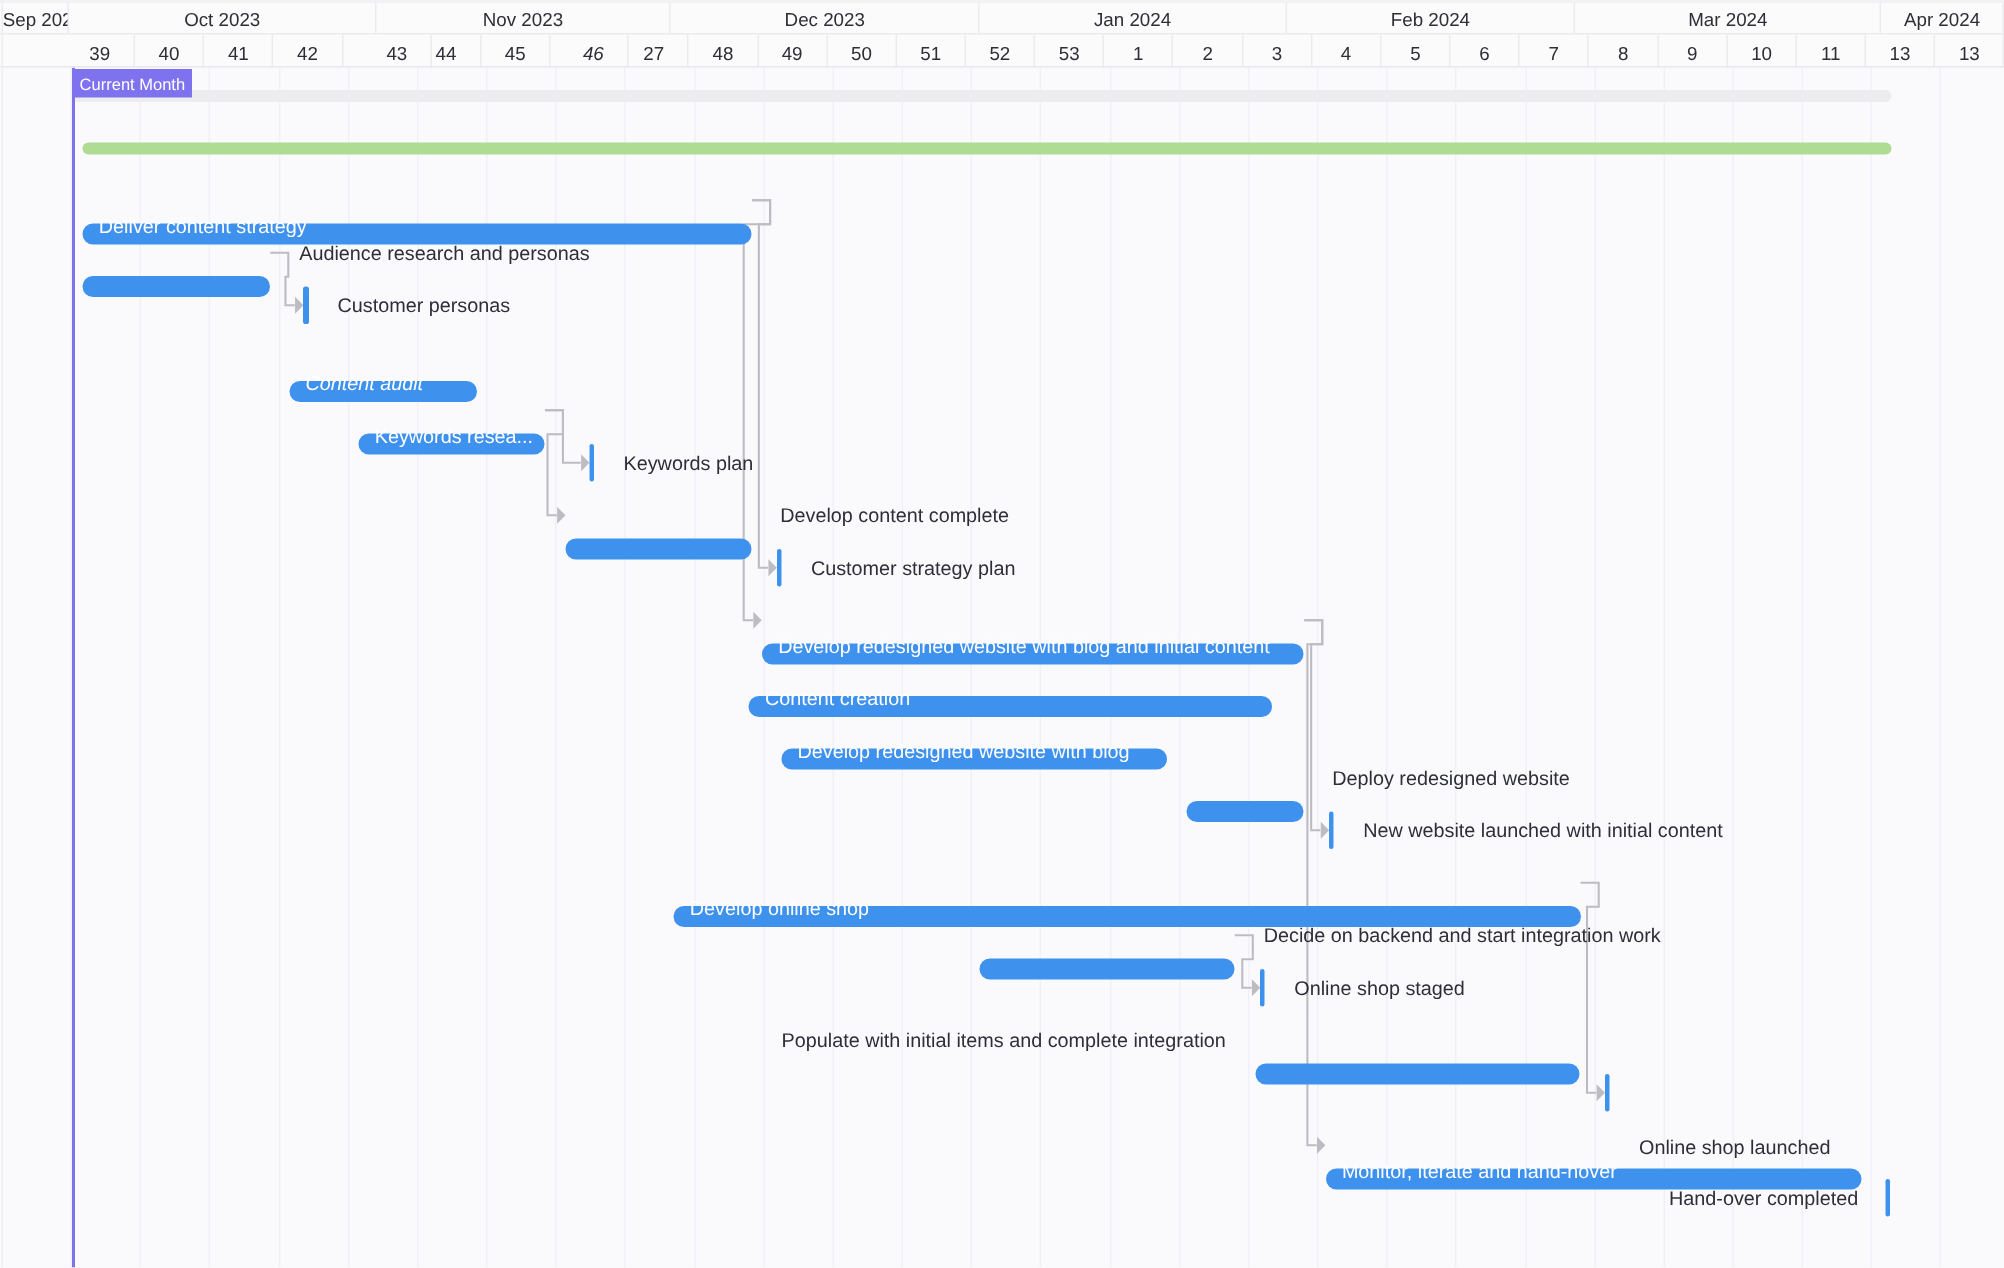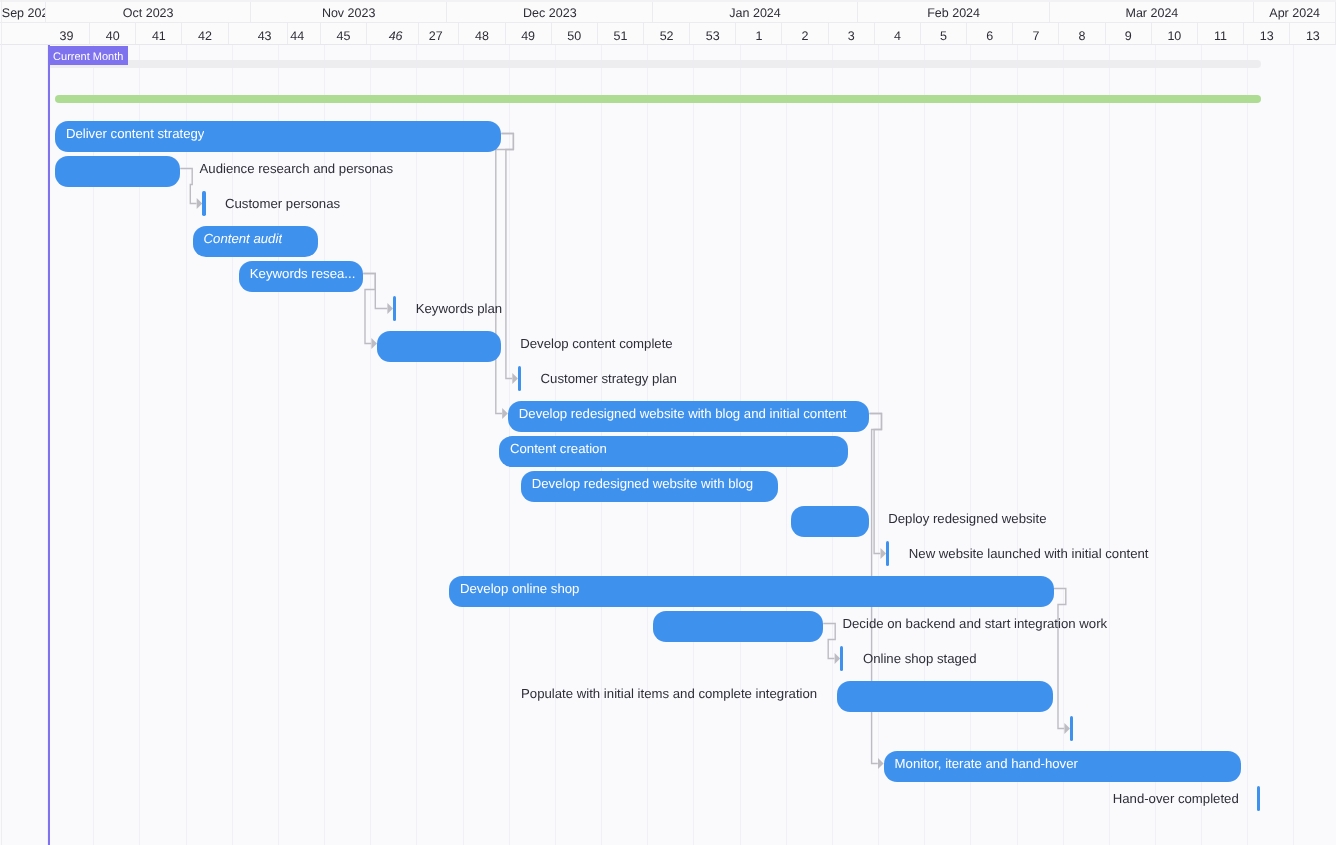--- a/index.html
+++ b/index.html
@@ -19,22 +19,22 @@
          display:flex;align-items:center;justify-content:center;color:#2e2e36;white-space:nowrap;
          overflow:hidden;font-size:12.5px;}
   .hdr-months .hcell.first{justify-content:flex-start;padding-left:1.8px;}
   .grid{position:absolute;left:0;top:45px;width:1336px;height:800px;}
   .gline{position:absolute;top:0;bottom:0;width:1px;background:#f1f0f6;}
   .today{position:absolute;top:45px;height:800px;width:2.5px;background:#7f72ef;z-index:4;}
   .curmonth{position:absolute;background:#7f72ef;color:#fff;font-size:11px;
             display:flex;align-items:center;padding-left:5.2px;padding-top:3px;box-sizing:border-box;z-index:5;}
   .greybar{position:absolute;height:7px;background:#ededf0;border-radius:4px;}
   .greenbar{position:absolute;height:9px;background:#aedc93;border-radius:5px;}
-  .bar{position:absolute;height:31px;background:#3f91ee;border-radius:13px;box-sizing:border-box;
-       display:flex;align-items:flex-start;z-index:3;}
+  .bar{position:absolute;height:14px;background:#3f91ee;border-radius:13px;box-sizing:border-box;
+       display:flex;align-items:flex-end;z-index:3;margin-top:28px;}
   .bar .txt{color:#fff;font-size:13.2px;white-space:nowrap;padding-left:11px;overflow:hidden;line-height:25px;}
   .ms{position:absolute;width:3.3px;height:24.6px;background:#3f91ee;border-radius:1.7px;z-index:3;}
   .lbl{position:absolute;font-size:13.2px;color:#2e2e38;white-space:nowrap;height:25px;
        display:flex;align-items:center;z-index:3;}
   svg.links{position:absolute;left:0;top:0;width:1336px;height:845px;pointer-events:none;z-index:2;}
 </style>
 </head>
 <body>
 
 <div id="gantt">

